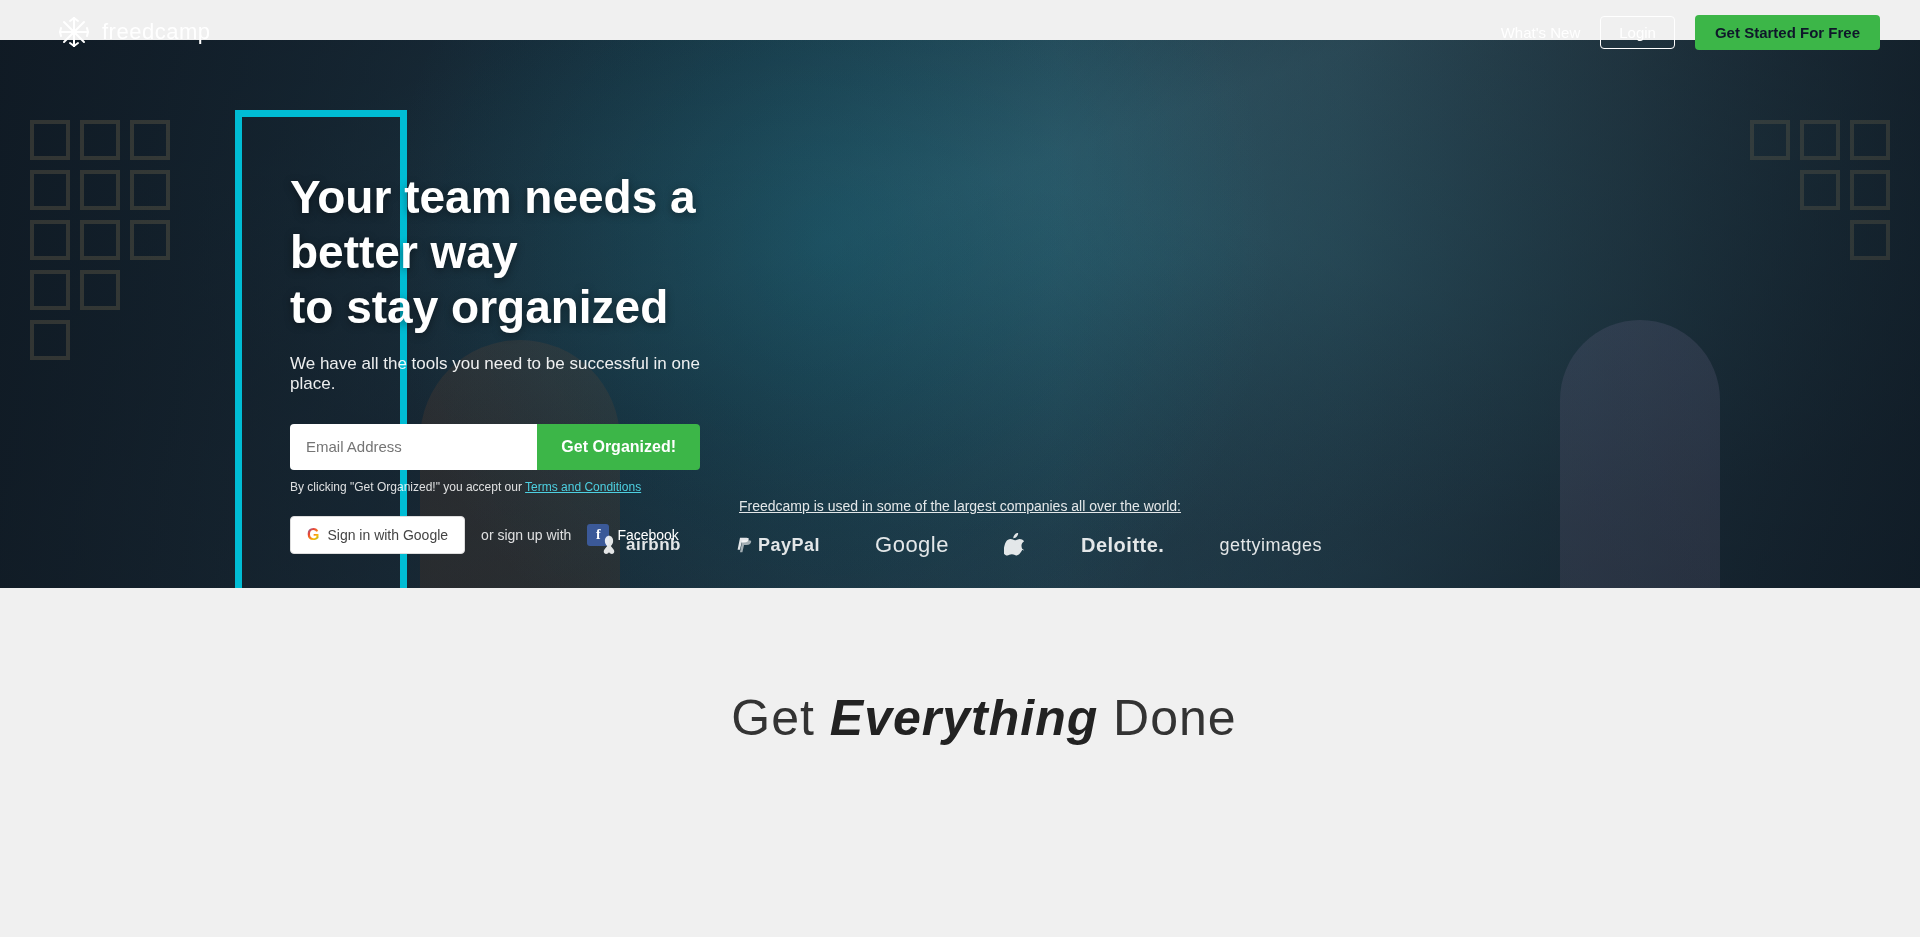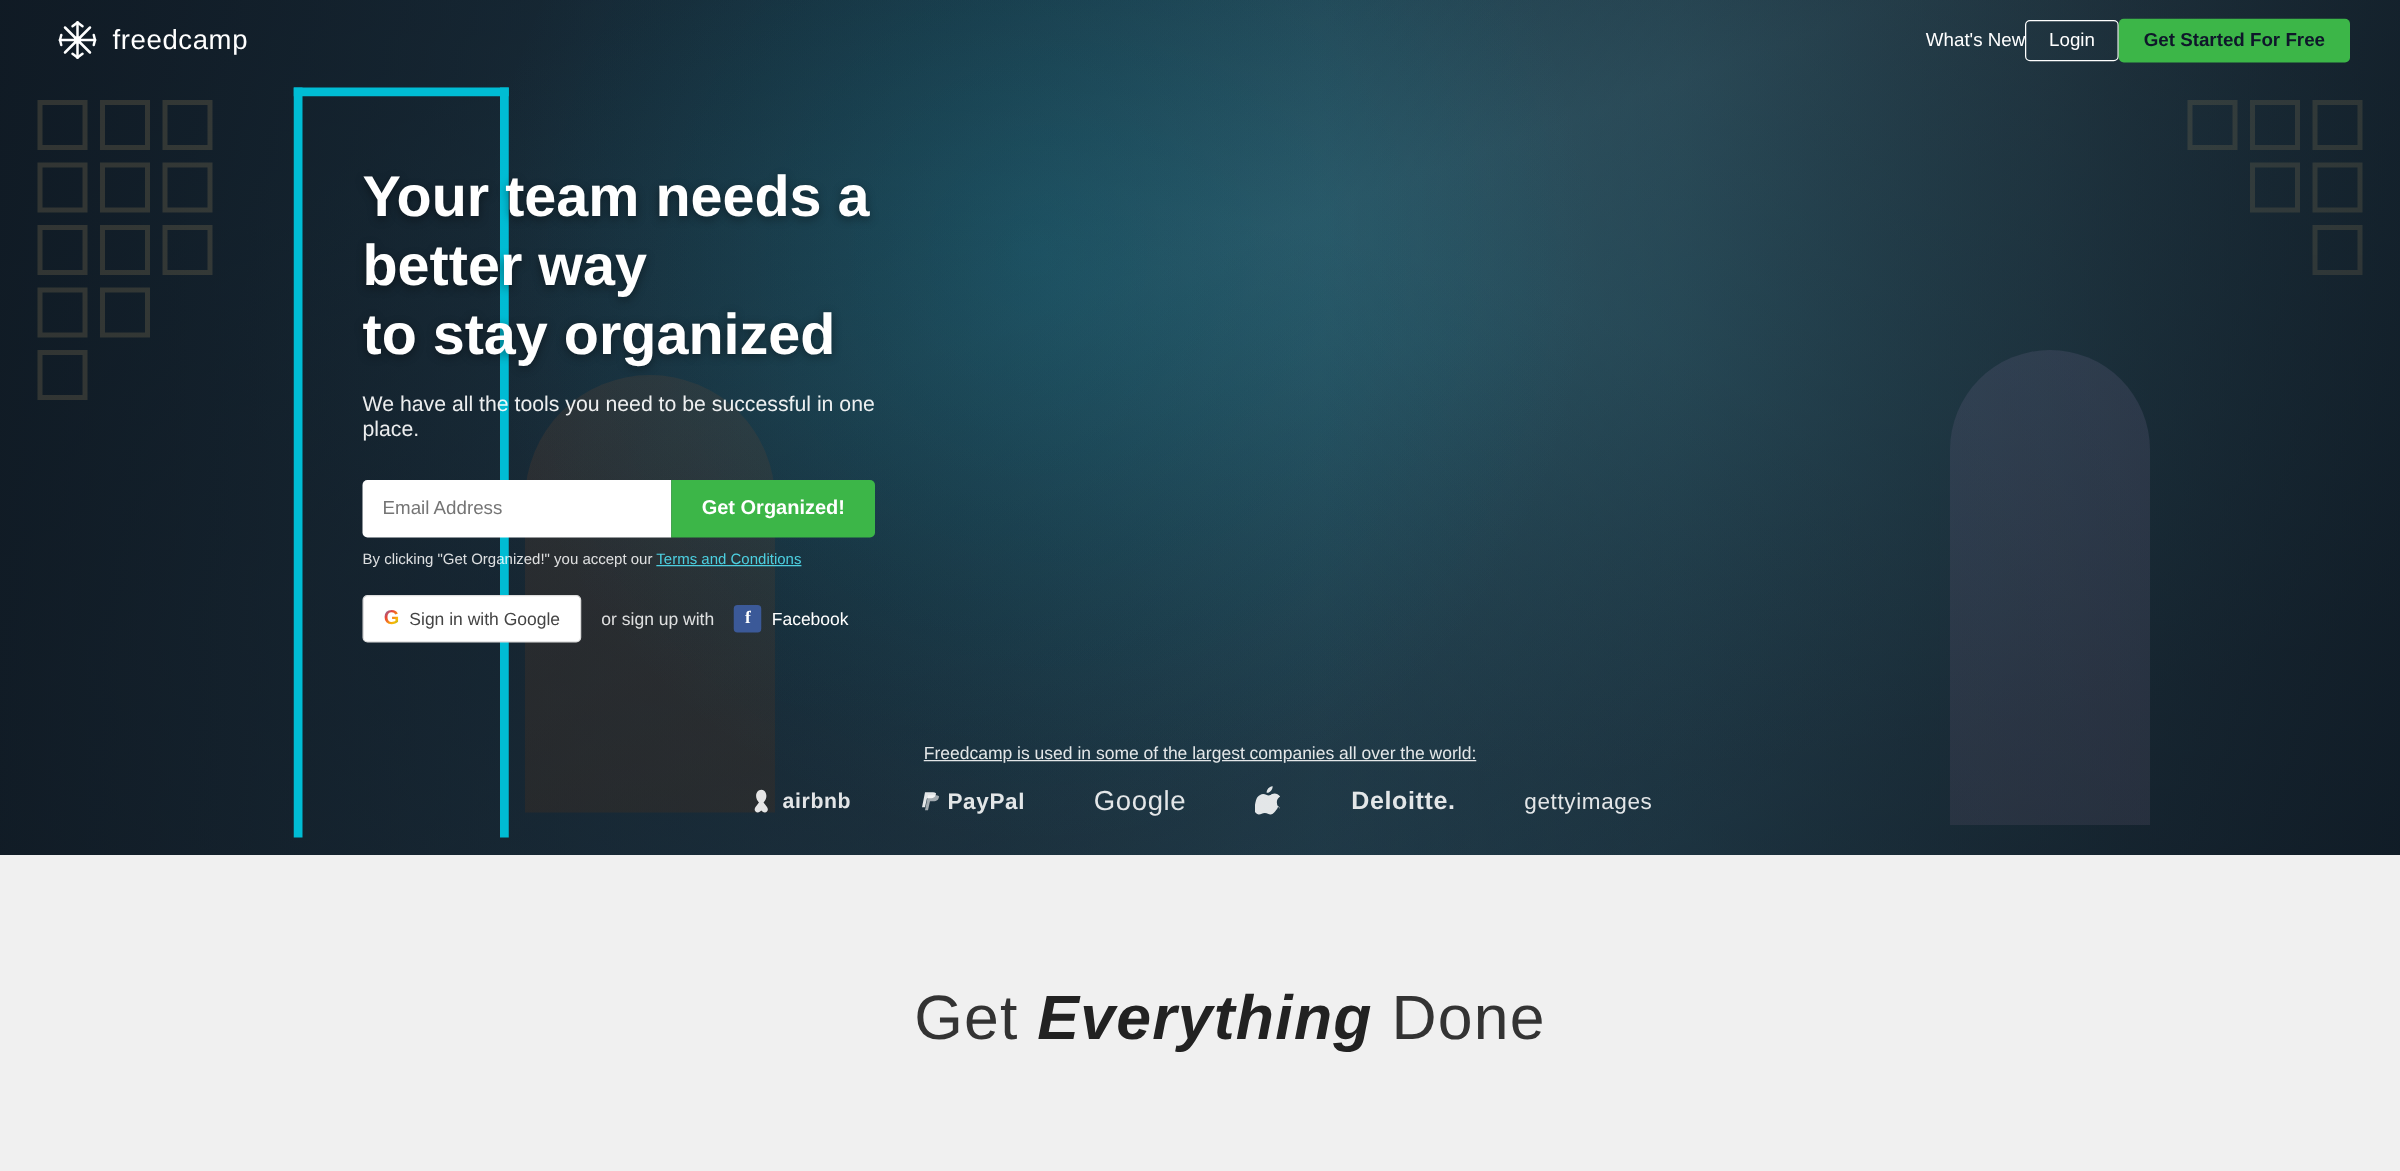--- a/index.html
+++ b/index.html
@@ -1,21 +1,21 @@
 <!DOCTYPE html>
 <html><head>
   <meta charset="utf-8">
   <style>
     * { margin: 0; padding: 0; box-sizing: border-box; }
     body { font-family: 'Segoe UI', Arial, sans-serif; background: #f0f0f0; overflow-x: hidden; }
 
     
     .navbar {
       position: absolute;
-      top: 0; left: 4px; right: 0;
+      top: 0; left: 16px; right: 0;
       z-index: 10;
       display: flex;
       align-items: center;
       justify-content: space-between;
       padding: 14px 40px;
     }
     .navbar-logo {
       display: flex;
       align-items: center;
       gap: 10px;
@@ -27,20 +27,21 @@
     }
     .logo-text {
       color: #fff;
       font-size: 22px;
       font-weight: 400;
       letter-spacing: 0.5px;
     }
     .navbar-right {
       display: flex;
       align-items: center;
+      gap: 20px;
     }
     .nav-whats-new {
       color: #fff;
       font-size: 15px;
       text-decoration: none;
       cursor: pointer;
     }
     .nav-login {
       color: #fff;
       font-size: 15px;
@@ -60,24 +61,25 @@
       padding: 9px 20px;
       cursor: pointer;
       font-weight: 600;
       text-decoration: none;
     }
 
     
     .hero {
       position: relative;
       width: 100%;
-      height: 684px;
+      height: 548px;
       overflow: hidden;
       display: flex;
       flex-direction: column;
+      margin-top: 40px;
     }
     .hero-bg {
       position: absolute;
       inset: 0;
       background: linear-gradient(
         to right,
         rgba(20, 30, 40, 0.82) 0%,
         rgba(20, 30, 40, 0.55) 40%,
         rgba(20, 30, 40, 0.3) 70%,
         rgba(20, 30, 40, 0.55) 100%

